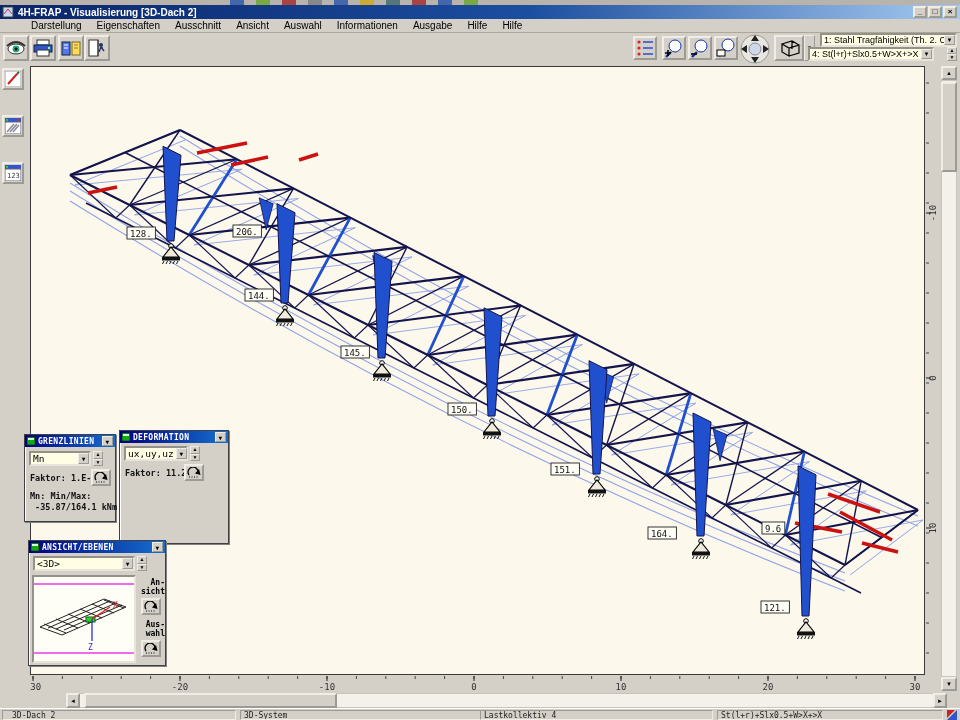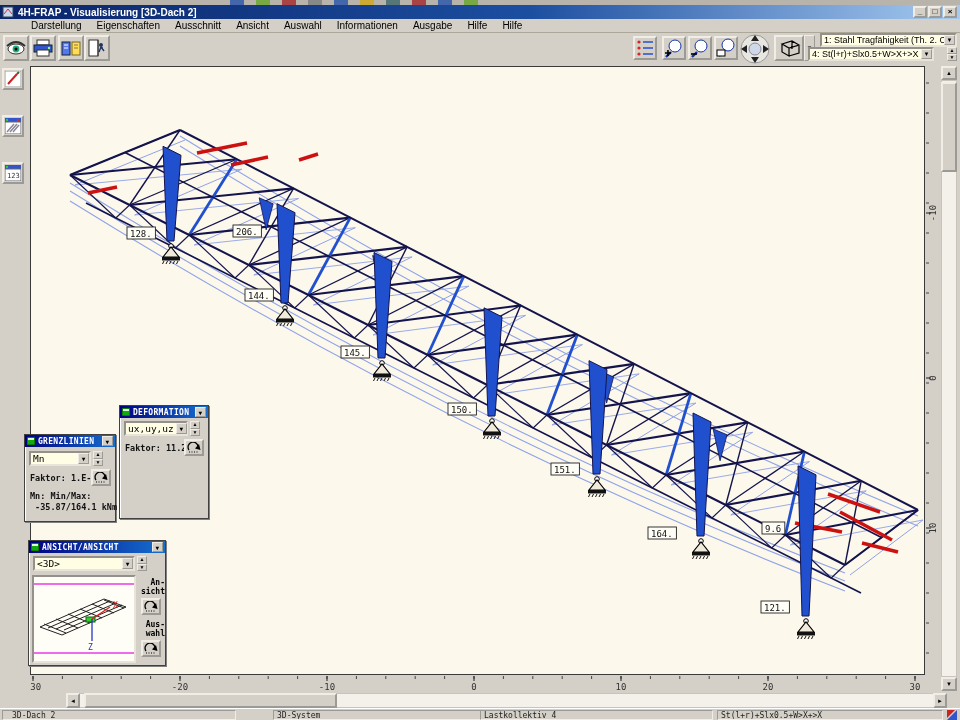--- a/index.html
+++ b/index.html
@@ -550,21 +550,21 @@
   <div class="btn3d abs" style="left:0;top:16px;width:16px;height:90px"></div>
   <div class="btn3d abs sb-arrow" style="left:0;top:611px;width:16px;height:14px">▼</div>
 </div>
 
 <div id="statusbar" class="abs">
   <svg class="abs" style="left:947px;top:1px" width="11" height="10">
       <polygon points="0,10 10,10 10,0" fill="#35c"></polygon>
       <polygon points="0,0 8,0 0,8" fill="#c22"></polygon>
     </svg>
 <div class="sfield" style="left: 2px; width: 234px; padding-left: 9px;">3D-Dach 2</div>
-    <div class="sfield" style="left: 240px; width: 256px; margin-left: 33px;">3D-System</div>
+    <div class="sfield" style="left: 240px; width: 256px;">3D-System</div>
     <div class="sfield" style="left: 480px; width: 233px;">Lastkollektiv 4</div>
     <div class="sfield" style="left: 717px; width: 226px;">St(l+r)+Slx0.5+W&gt;X+&gt;X</div>
   </div>
 
 <div class="panel abs" style="left:24px;top:434px;width:92px;height:88px">
   <div class="ptitle">
     <svg width="8" height="8">
         <rect width="8" height="8" fill="#1a1" stroke="#050"></rect>
         <rect x="1" y="1" width="6" height="2" fill="#dfd"></rect>
       </svg>
@@ -586,21 +586,21 @@
         <polygon points="12,2 13.5,8 8,6.5" fill="#000"></polygon>
         <path d="M2 10 h10" stroke="#000" stroke-dasharray="1,1.5"></path>
       </svg>
   </div>
   <div id="grenz-lines" class="abs" style="left:5px;top:56px">
       <div class="ptext">Mn: Min/Max:</div>
       <div class="ptext"> -35.87/164.1 kNm</div>
     </div>
 </div>
 
-<div class="panel abs" style="left:119px;top:405px;width:90px;height:114px">
+<div class="panel abs" style="left:119px;top:430px;width:110px;height:114px">
   <div class="ptitle">
     <svg width="8" height="8">
         <rect width="8" height="8" fill="#1a1" stroke="#050"></rect>
         <rect x="1" y="1" width="6" height="2" fill="#dfd"></rect>
       </svg>
     <span>DEFORMATION</span>
     <span class="pbtn">▼</span>
   </div>
   <div class="pcombo abs" style="left:4px;top:15px;width:64px;height:15px">
     <span class="val" style="flex:1;padding:0 2px">ux,uy,uz</span>
@@ -619,21 +619,21 @@
       </svg>
   </div>
 </div>
 
 <div class="panel abs" style="left:28px;top:540px;width:138px;height:126px">
   <div class="ptitle">
     <svg width="8" height="8">
         <rect width="8" height="8" fill="#1a1" stroke="#050"></rect>
         <rect x="1" y="1" width="6" height="2" fill="#dfd"></rect>
       </svg>
-    <span>ANSICHT/ANSICHT</span>
+    <span>ANSICHT/EBENEN</span>
     <span class="pbtn">▼</span>
   </div>
   <div class="pcombo abs" style="left:4px;top:15px;width:102px;height:15px">
     <span class="val" style="flex:1;padding:0 2px">&lt;3D&gt;</span>
     <span class="dd">▼</span>
   </div>
   <div class="spin abs" style="left:108px;top:15px;height:15px">
       <b>▲</b>
       <b>▼</b>
     </div>

